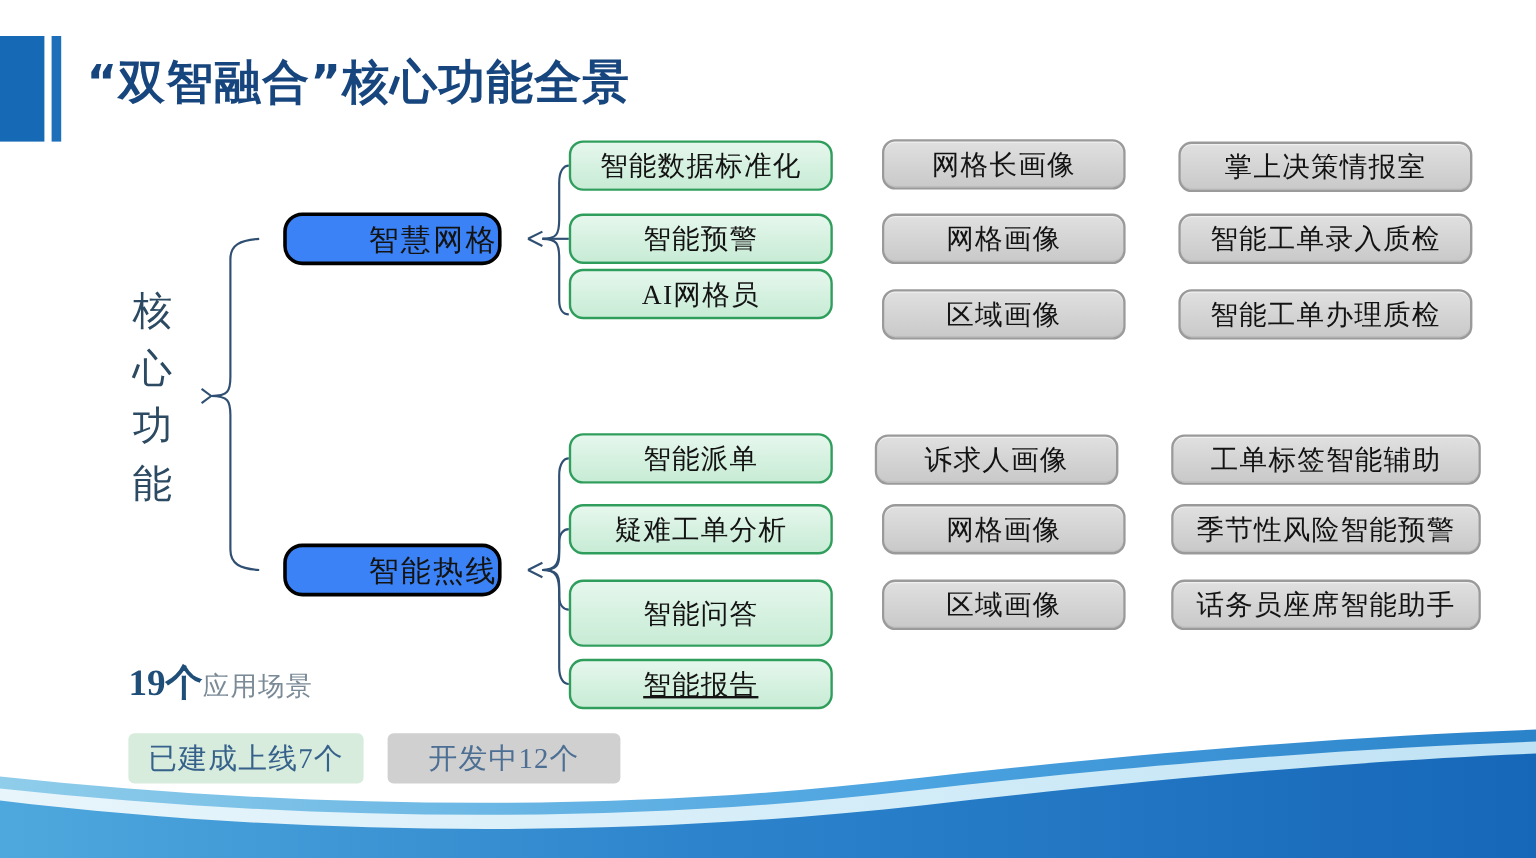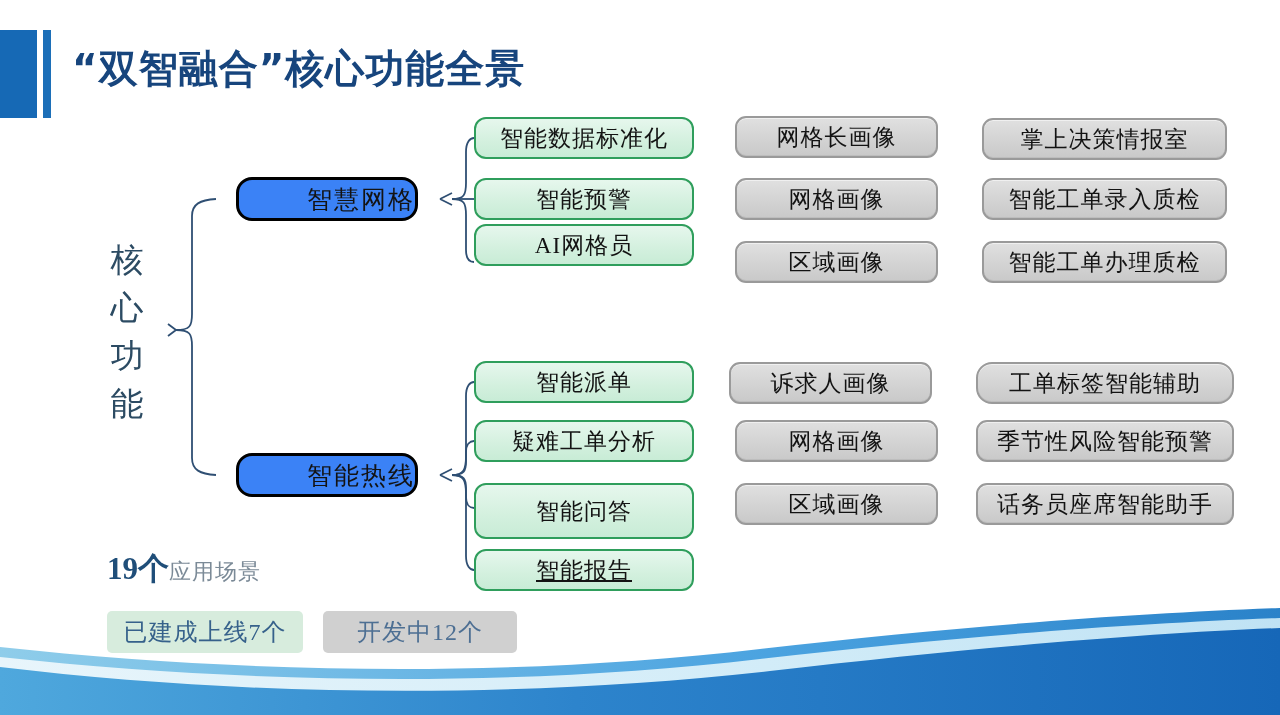--- a/index.html
+++ b/index.html
@@ -244,21 +244,21 @@
   <div class="node node-gray" style="left:729px; top:362px; width:203px; height:42px;">
     <span>诉求人画像</span>
   </div>
   <div class="node node-gray" style="left:735px; top:420px; width:203px; height:42px;">
     <span>网格画像</span>
   </div>
   <div class="node node-gray" style="left:735px; top:483px; width:203px; height:42px;">
     <span>区域画像</span>
   </div>
 
-  <div class="node node-gray" style="left:976px; top:362px; width:258px; height:42px;border-radius:16px;">
+  <div class="node node-gray" style="left:976px; top:362px; width:258px; height:42px;">
     <span>工单标签智能辅助</span>
   </div>
   <div class="node node-gray" style="left:976px; top:420px; width:258px; height:42px;">
     <span>季节性风险智能预警</span>
   </div>
   <div class="node node-gray" style="left:976px; top:483px; width:258px; height:42px;">
     <span>话务员座席智能助手</span>
   </div>
 
   <div class="legend-count">

